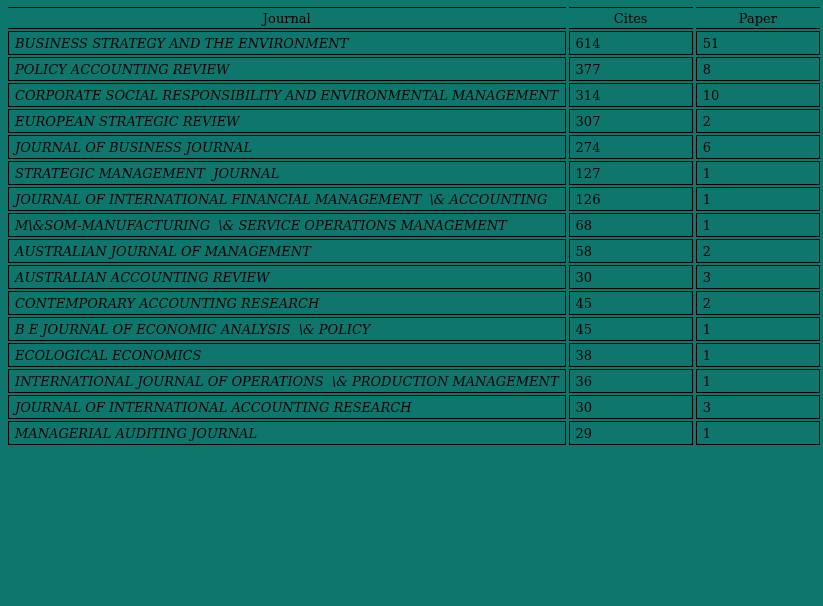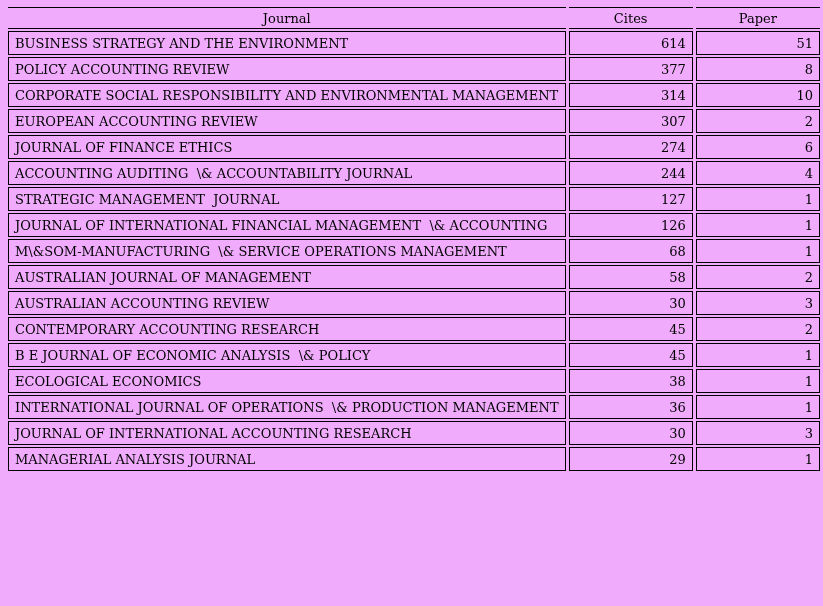--- a/index.html
+++ b/index.html
@@ -7,21 +7,21 @@
     padding: 0;
     background: #ffffff;
     width: 823px;
     height: 606px;
     overflow: hidden;
   }
   .page {
     position: relative;
     width: 823px;
     height: 606px;
-    background: #f0abfc;
+    background: #0f766e;
     font-family: "DejaVu Serif", serif;
     color: #000000;
   }
   .table-wrap {
     position: absolute;
     left: 5px;
     top: 5px;
   }
   table.journal-table {
     border-collapse: separate;
@@ -45,23 +45,23 @@
     border: 1px solid #000000;
     height: 22px;
     padding: 0 6px;
     overflow: hidden;
   }
   th.col-journal { width: 534px; }
   th.col-num     { width: 113px; }
   td.journal {
     text-align: left;
     white-space: pre; 
+    font-style: italic;
   }
   td.num {
-    text-align: right;
     white-space: nowrap;
   }
 </style>
 </head>
 <body>
 
 <div class="page">
   <div class="table-wrap">
     <table class="journal-table">
       <thead>
@@ -81,33 +81,28 @@
     <td class="journal">POLICY ACCOUNTING REVIEW</td>
     <td class="num">377</td>
     <td class="num">8</td>
   </tr>
           <tr>
     <td class="journal">CORPORATE SOCIAL RESPONSIBILITY AND ENVIRONMENTAL MANAGEMENT</td>
     <td class="num">314</td>
     <td class="num">10</td>
   </tr>
           <tr>
-    <td class="journal">EUROPEAN ACCOUNTING REVIEW</td>
+    <td class="journal">EUROPEAN STRATEGIC REVIEW</td>
     <td class="num">307</td>
     <td class="num">2</td>
   </tr>
           <tr>
-    <td class="journal">JOURNAL OF FINANCE ETHICS</td>
+    <td class="journal">JOURNAL OF BUSINESS JOURNAL</td>
     <td class="num">274</td>
     <td class="num">6</td>
-  </tr>
-          <tr>
-    <td class="journal">ACCOUNTING AUDITING  \&amp; ACCOUNTABILITY JOURNAL</td>
-    <td class="num">244</td>
-    <td class="num">4</td>
   </tr>
           <tr>
     <td class="journal">STRATEGIC MANAGEMENT  JOURNAL</td>
     <td class="num">127</td>
     <td class="num">1</td>
   </tr>
           <tr>
     <td class="journal">JOURNAL OF INTERNATIONAL FINANCIAL MANAGEMENT  \&amp; ACCOUNTING</td>
     <td class="num">126</td>
     <td class="num">1</td>
@@ -146,20 +141,20 @@
     <td class="journal">INTERNATIONAL JOURNAL OF OPERATIONS  \&amp; PRODUCTION MANAGEMENT</td>
     <td class="num">36</td>
     <td class="num">1</td>
   </tr>
           <tr>
     <td class="journal">JOURNAL OF INTERNATIONAL ACCOUNTING RESEARCH</td>
     <td class="num">30</td>
     <td class="num">3</td>
   </tr>
           <tr>
-    <td class="journal">MANAGERIAL ANALYSIS JOURNAL</td>
+    <td class="journal">MANAGERIAL AUDITING JOURNAL</td>
     <td class="num">29</td>
     <td class="num">1</td>
   </tr>
         </tbody>
     </table>
   </div>
 </div>
 
 </body></html>

